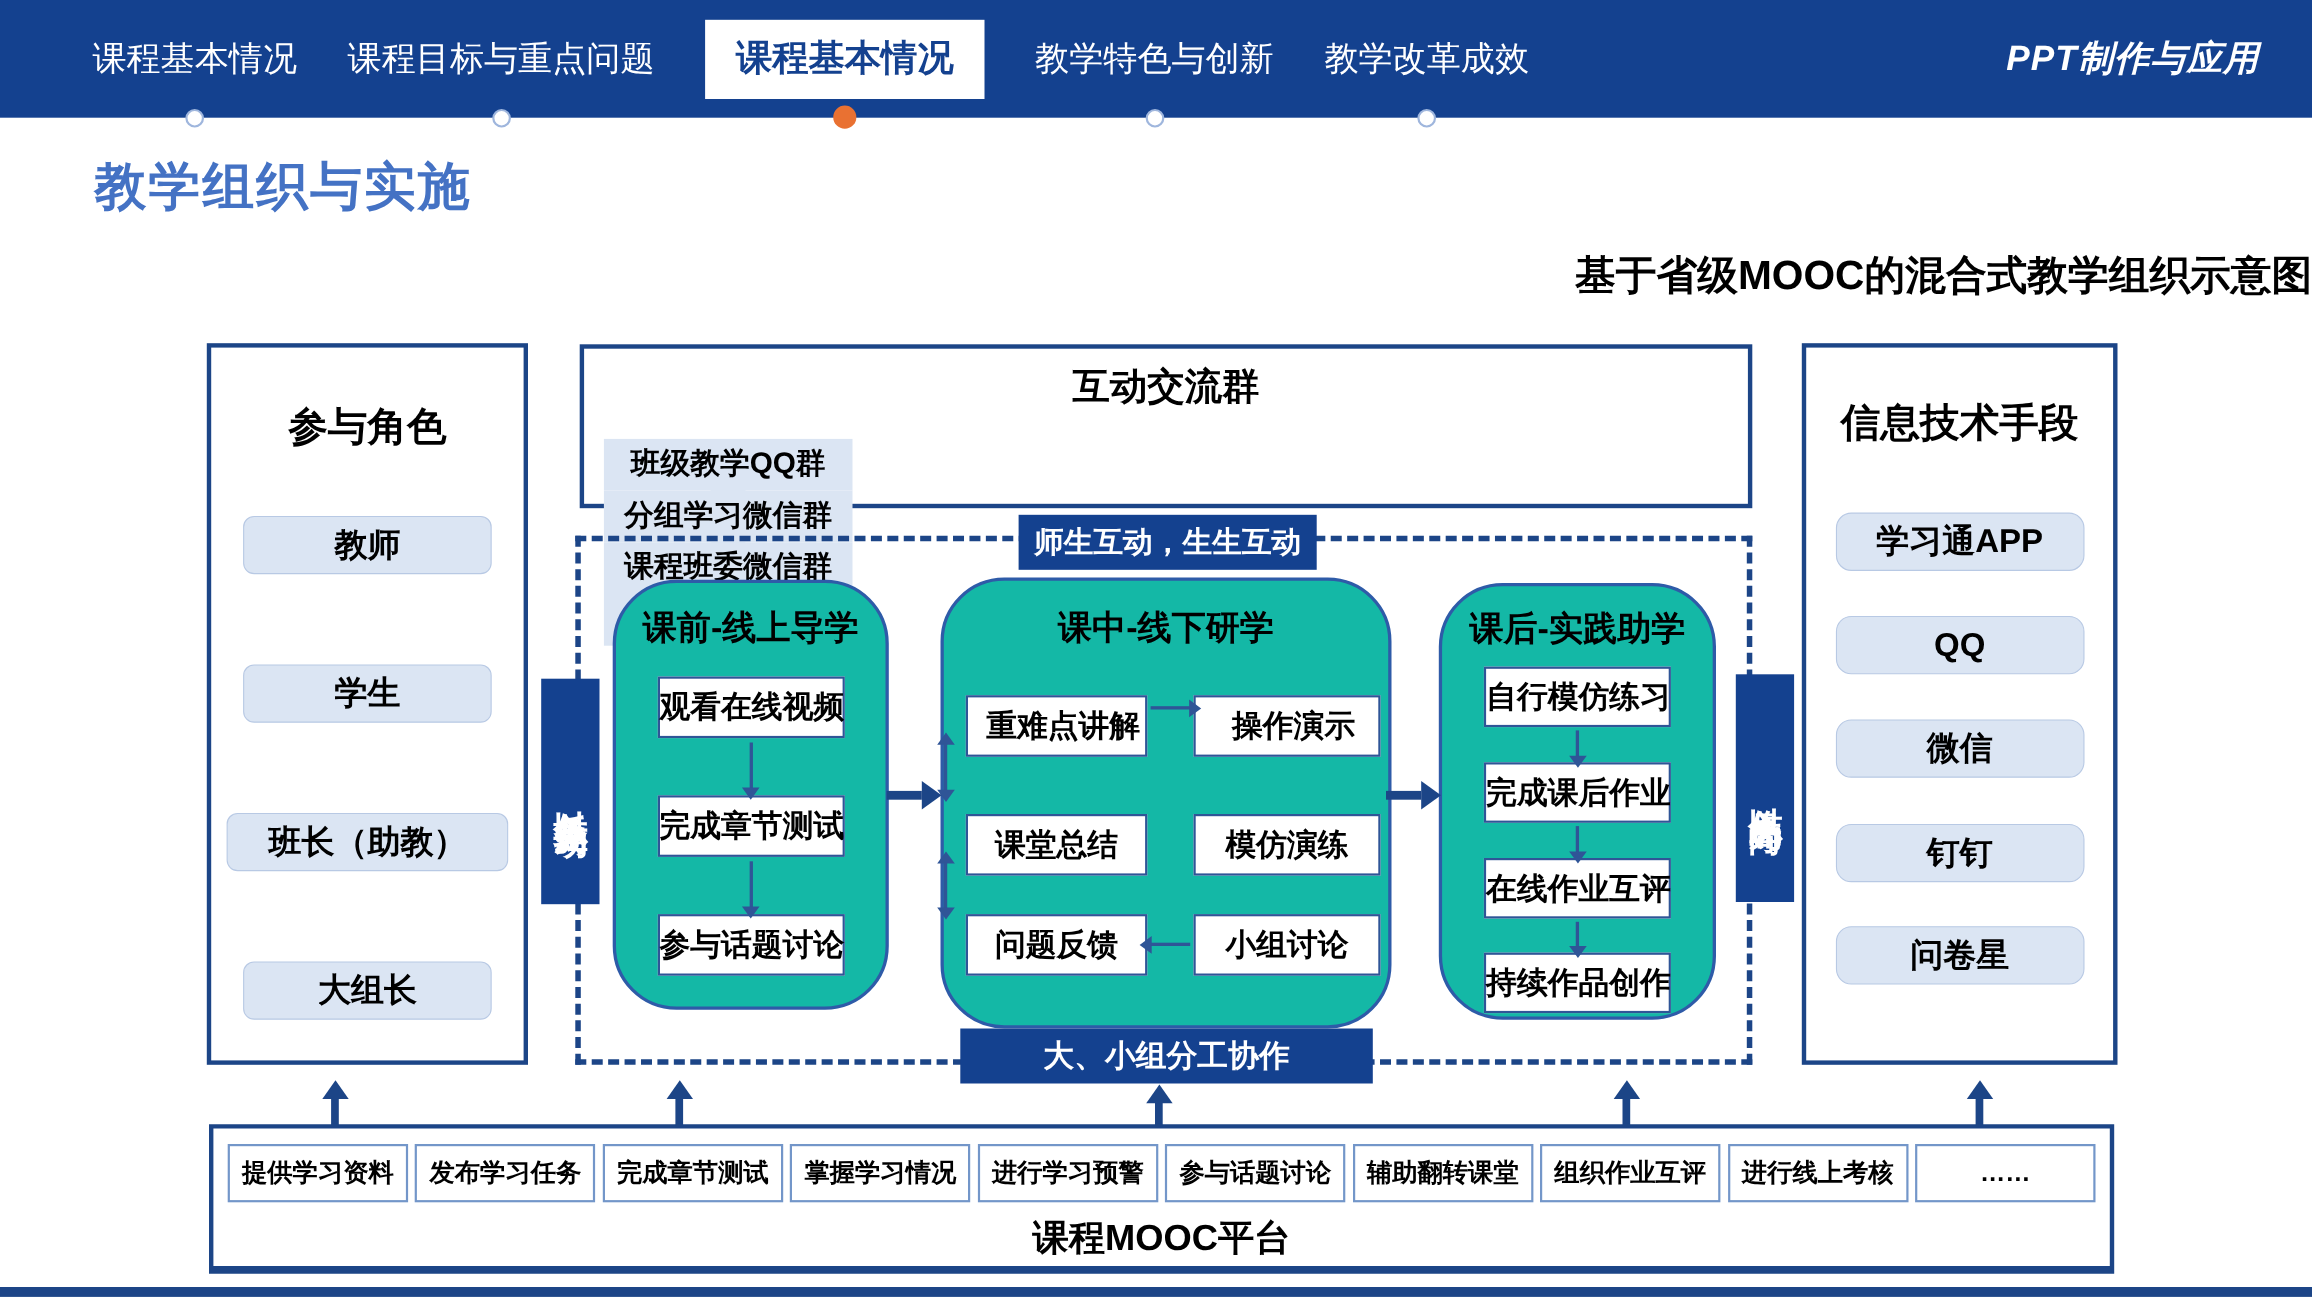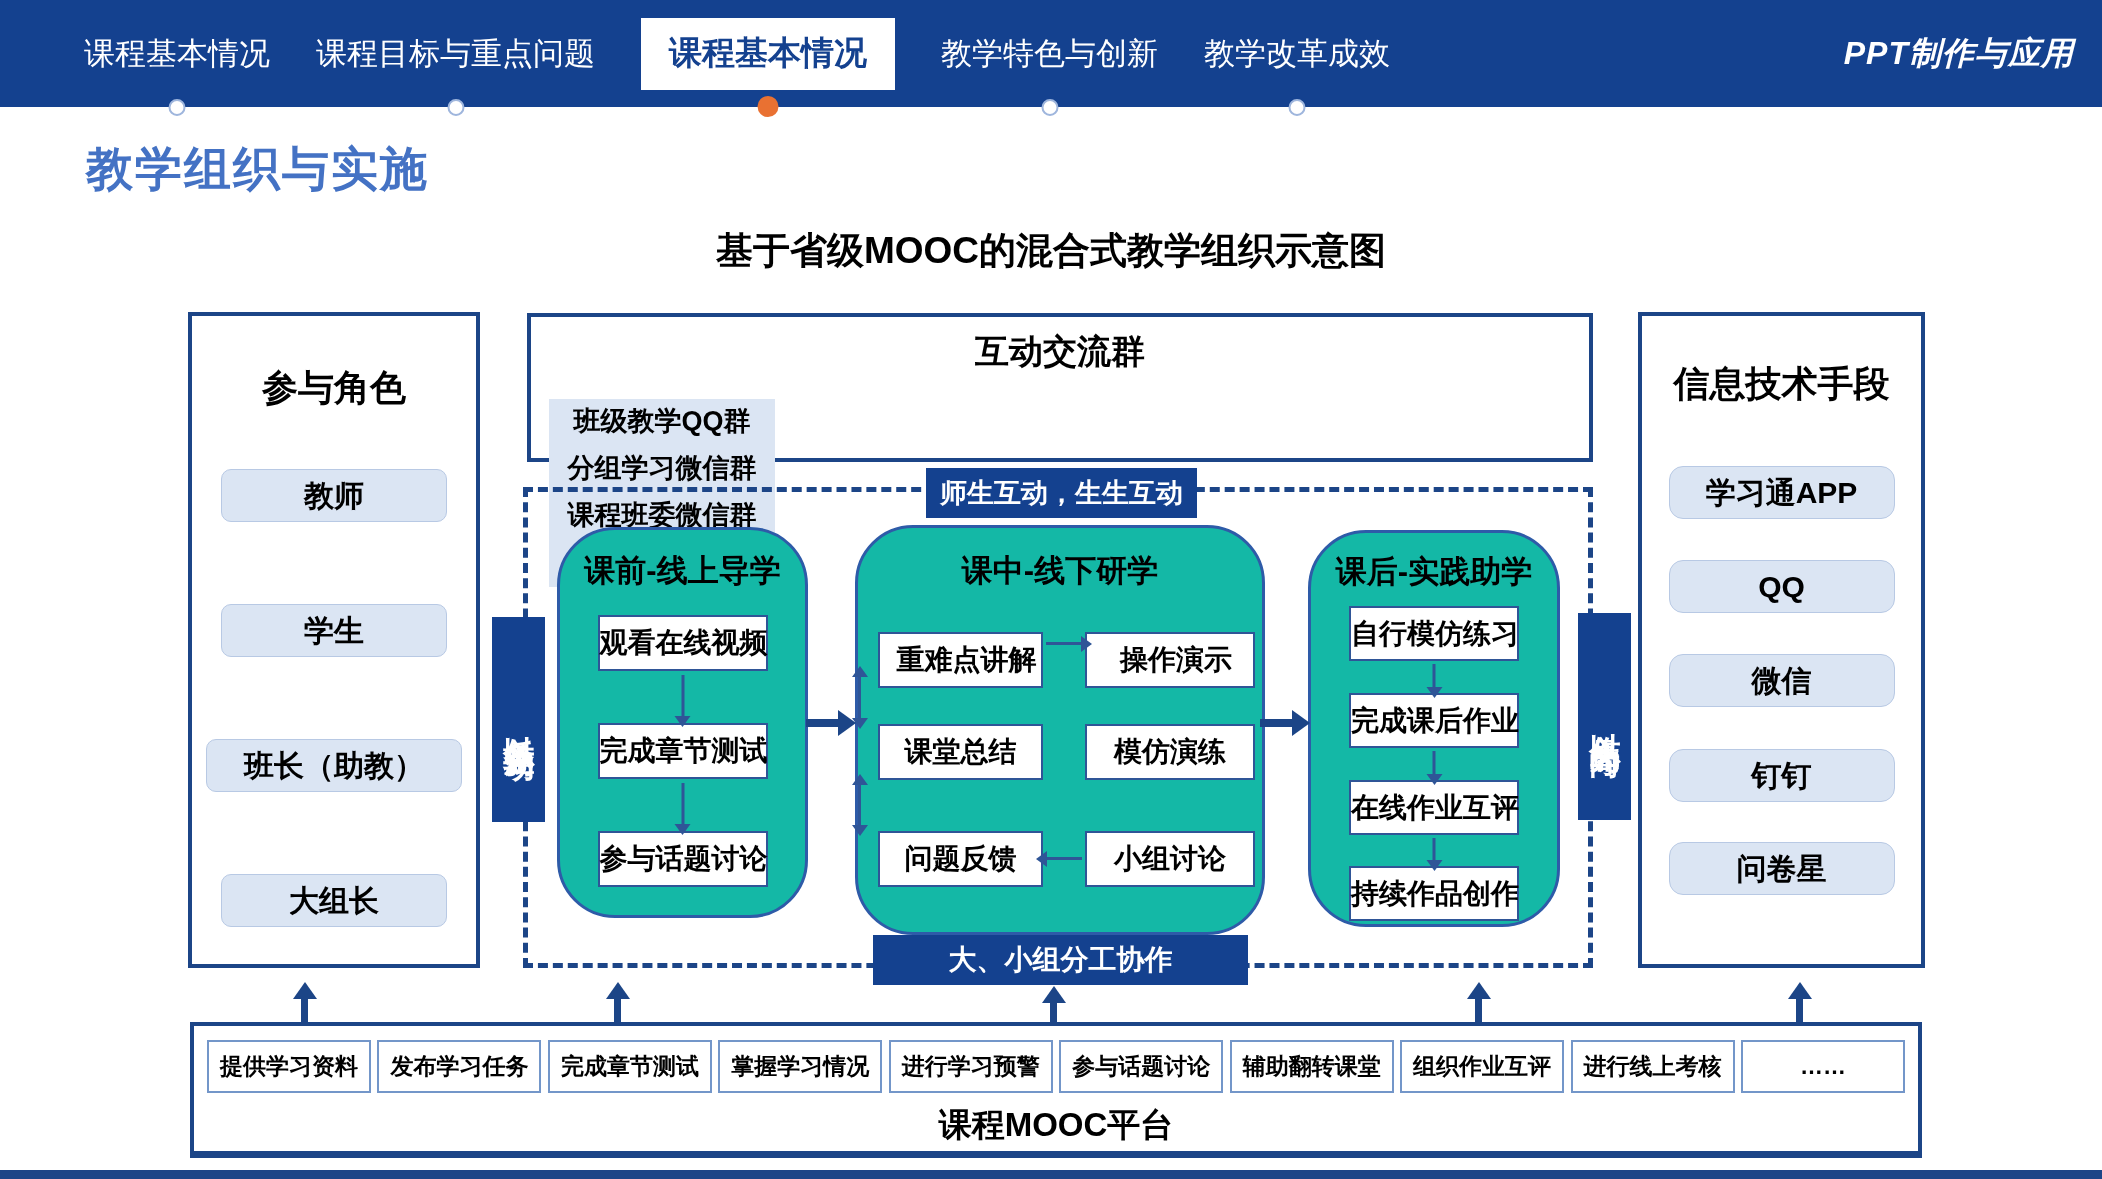--- a/index.html
+++ b/index.html
@@ -7,25 +7,25 @@
   body { font-family:"Liberation Sans", sans-serif; }
   .slide { position:relative; width:2102px; height:1179px; background:#ffffff; overflow:hidden; }
 
   
   .topbar { position:absolute; left:0; top:0; width:100%; height:107px; background:#14418f; display:flex; align-items:center; padding-left:84px; z-index:10; }
   .tabs { display:flex; align-items:center; gap:46px; height:100%; }
   .tab { position:relative; height:100%; display:flex; align-items:center; color:#ffffff; font-size:31px; font-weight:normal; white-space:nowrap; cursor:pointer; }
   .tab .dot { position:absolute; left:50%; bottom:-9px; transform:translateX(-50%); width:17px; height:17px; border-radius:50%; background:#ffffff; border:2px solid #9fb6dd; z-index:12; }
   .tab.active { background:#ffffff; color:#14418f; height:72px; align-self:center; padding:0 28px; font-size:33px; font-weight:800; }
   .tab.active .dot { bottom:-27px; width:21px; height:21px; background:#e97132; border:none; }
-  .logo { margin-left:auto; padding-right:28px; color:#ffffff; font-size:32px; font-weight:800; font-style:italic; letter-spacing:1px; white-space:nowrap; }
+  .logo { margin-left:auto; padding-right:48px; color:#ffffff; font-size:32px; font-weight:800; font-style:italic; letter-spacing:1px; white-space:nowrap; }
 
   
   .page-title { position:absolute; left:86px; top:138px; font-size:47px; font-weight:800; color:#4472c4; letter-spacing:2px; }
-  .subtitle { position:absolute; left:0; right:0; top:226px; text-align:center; font-size:37px; font-weight:800; color:#000000; }
+  .subtitle { position:absolute; left:0; right:0; top:226px; text-align:right; font-size:37px; font-weight:800; color:#000000; }
 
   
   .panel { position:absolute; background:#ffffff; border:4px solid #1c4587; }
   .panel-title { text-align:center; font-weight:800; color:#000; }
   .chip { background:#dbe5f3; border:1px solid #b8c9e4; text-align:center; font-weight:800; color:#000; }
 
   .roles { left:188px; top:312px; width:292px; height:656px; }
   .roles .panel-title { margin-top:48px; font-size:36px; }
   .roles .chip, .tech .chip { position:absolute; left:50%; transform:translateX(-50%); width:226px; height:53px; line-height:51px; font-size:30px; border-radius:10px; }
   .roles .c1 { top:153px; }
@@ -71,21 +71,21 @@
   .post { left:1308px; top:530px; width:252px; height:397px; }
   .post .col-title { margin-top:18px; }
   .post .s1 { top:73px; }  .post .s2 { top:160px; }  .post .s3 { top:247px; }  .post .s4 { top:333px; }
   .post .step { height:55px; line-height:51px; }
 
   .mid { left:855px; top:525px; width:410px; height:410px; }
   .mid .col-title { margin-top:22px; }
   .mid .step { transform:none; width:165px; }
   .mid .lc { left:20px; }
   .mid .rc { left:227px; width:170px; }
-  .mid .r1 { top:104px;padding-left:12px; }  .mid .r2 { top:196px; }  .mid .r3 { top:303px; }
+  .mid .r1 { top:104px;padding-left:12px; }  .mid .r2 { top:212px; }  .mid .r3 { top:303px; }
 
   
   .ar { position:absolute; background:#2f5597; z-index:2; }
   .ar.v { width:3px; left:50%; transform:translateX(-50%); }
   .ar.h { height:3px; }
   .ar.head-down::after { content:""; position:absolute; left:50%; transform:translateX(-50%); bottom:-10px; border-left:8px solid transparent; border-right:8px solid transparent; border-top:11px solid #2f5597; }
   .ar.head-up::after { content:""; position:absolute; left:50%; transform:translateX(-50%); top:-10px; border-left:8px solid transparent; border-right:8px solid transparent; border-bottom:11px solid #2f5597; }
   .ar.head-right::after { content:""; position:absolute; top:50%; transform:translateY(-50%); right:-10px; border-top:8px solid transparent; border-bottom:8px solid transparent; border-left:11px solid #2f5597; }
   .ar.head-left::after { content:""; position:absolute; top:50%; transform:translateY(-50%); left:-10px; border-top:8px solid transparent; border-bottom:8px solid transparent; border-right:11px solid #2f5597; }
   .pre .a1 { top:145px; height:42px; }

